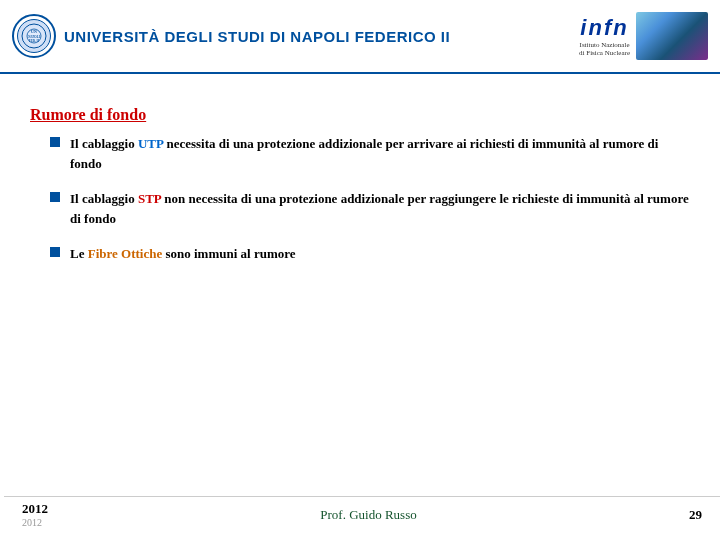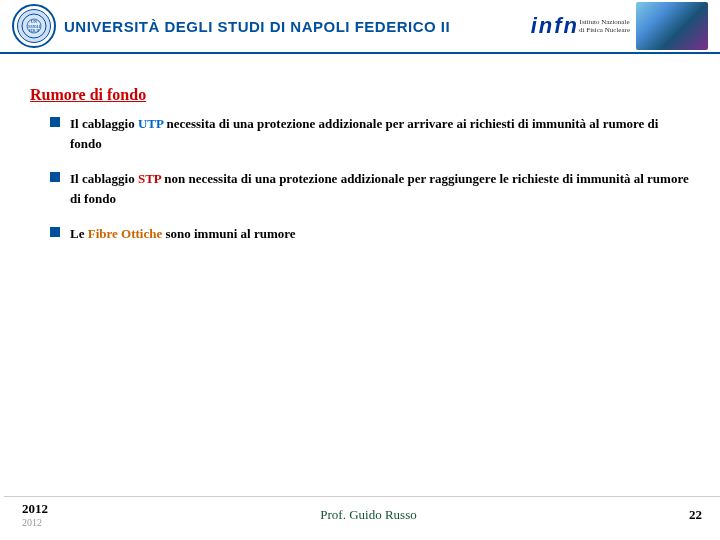--- a/index.html
+++ b/index.html
@@ -14,21 +14,21 @@
       position: relative;
     }
 
     
     .header {
       display: flex;
       align-items: center;
       justify-content: space-between;
       padding: 6px 12px;
       border-bottom: 2px solid #00509e;
-      height: 54px;
+      height: 74px;
     }
     .header-left {
       display: flex;
       align-items: center;
       gap: 8px;
     }
     .univ-text {
       font-size: 15px;
       font-weight: bold;
       letter-spacing: 0.5px;
@@ -36,21 +36,21 @@
       text-transform: uppercase;
       font-family: Arial, sans-serif;
     }
     .header-right {
       display: flex;
       align-items: center;
       gap: 6px;
     }
     .infn-logo-box {
       display: flex;
-      flex-direction: row;
+      flex-direction: column;
       align-items: center;
       justify-content: center;
     }
     .infn-text {
       font-size: 22px;
       font-weight: bold;
       color: #003399;
       font-family: Arial, sans-serif;
       font-style: italic;
       letter-spacing: 2px;
@@ -238,14 +238,14 @@
     </div>
   </div>
 </div>
 
 <div class="footer">
   <div>
     <div class="footer-year">2012</div>
     <div class="footer-year-sub">2012</div>
   </div>
   <div class="footer-name">Prof. Guido Russo</div>
-  <div class="footer-page">22</div>
+  <div class="footer-page">29</div>
 </div>
 
 </body></html>

